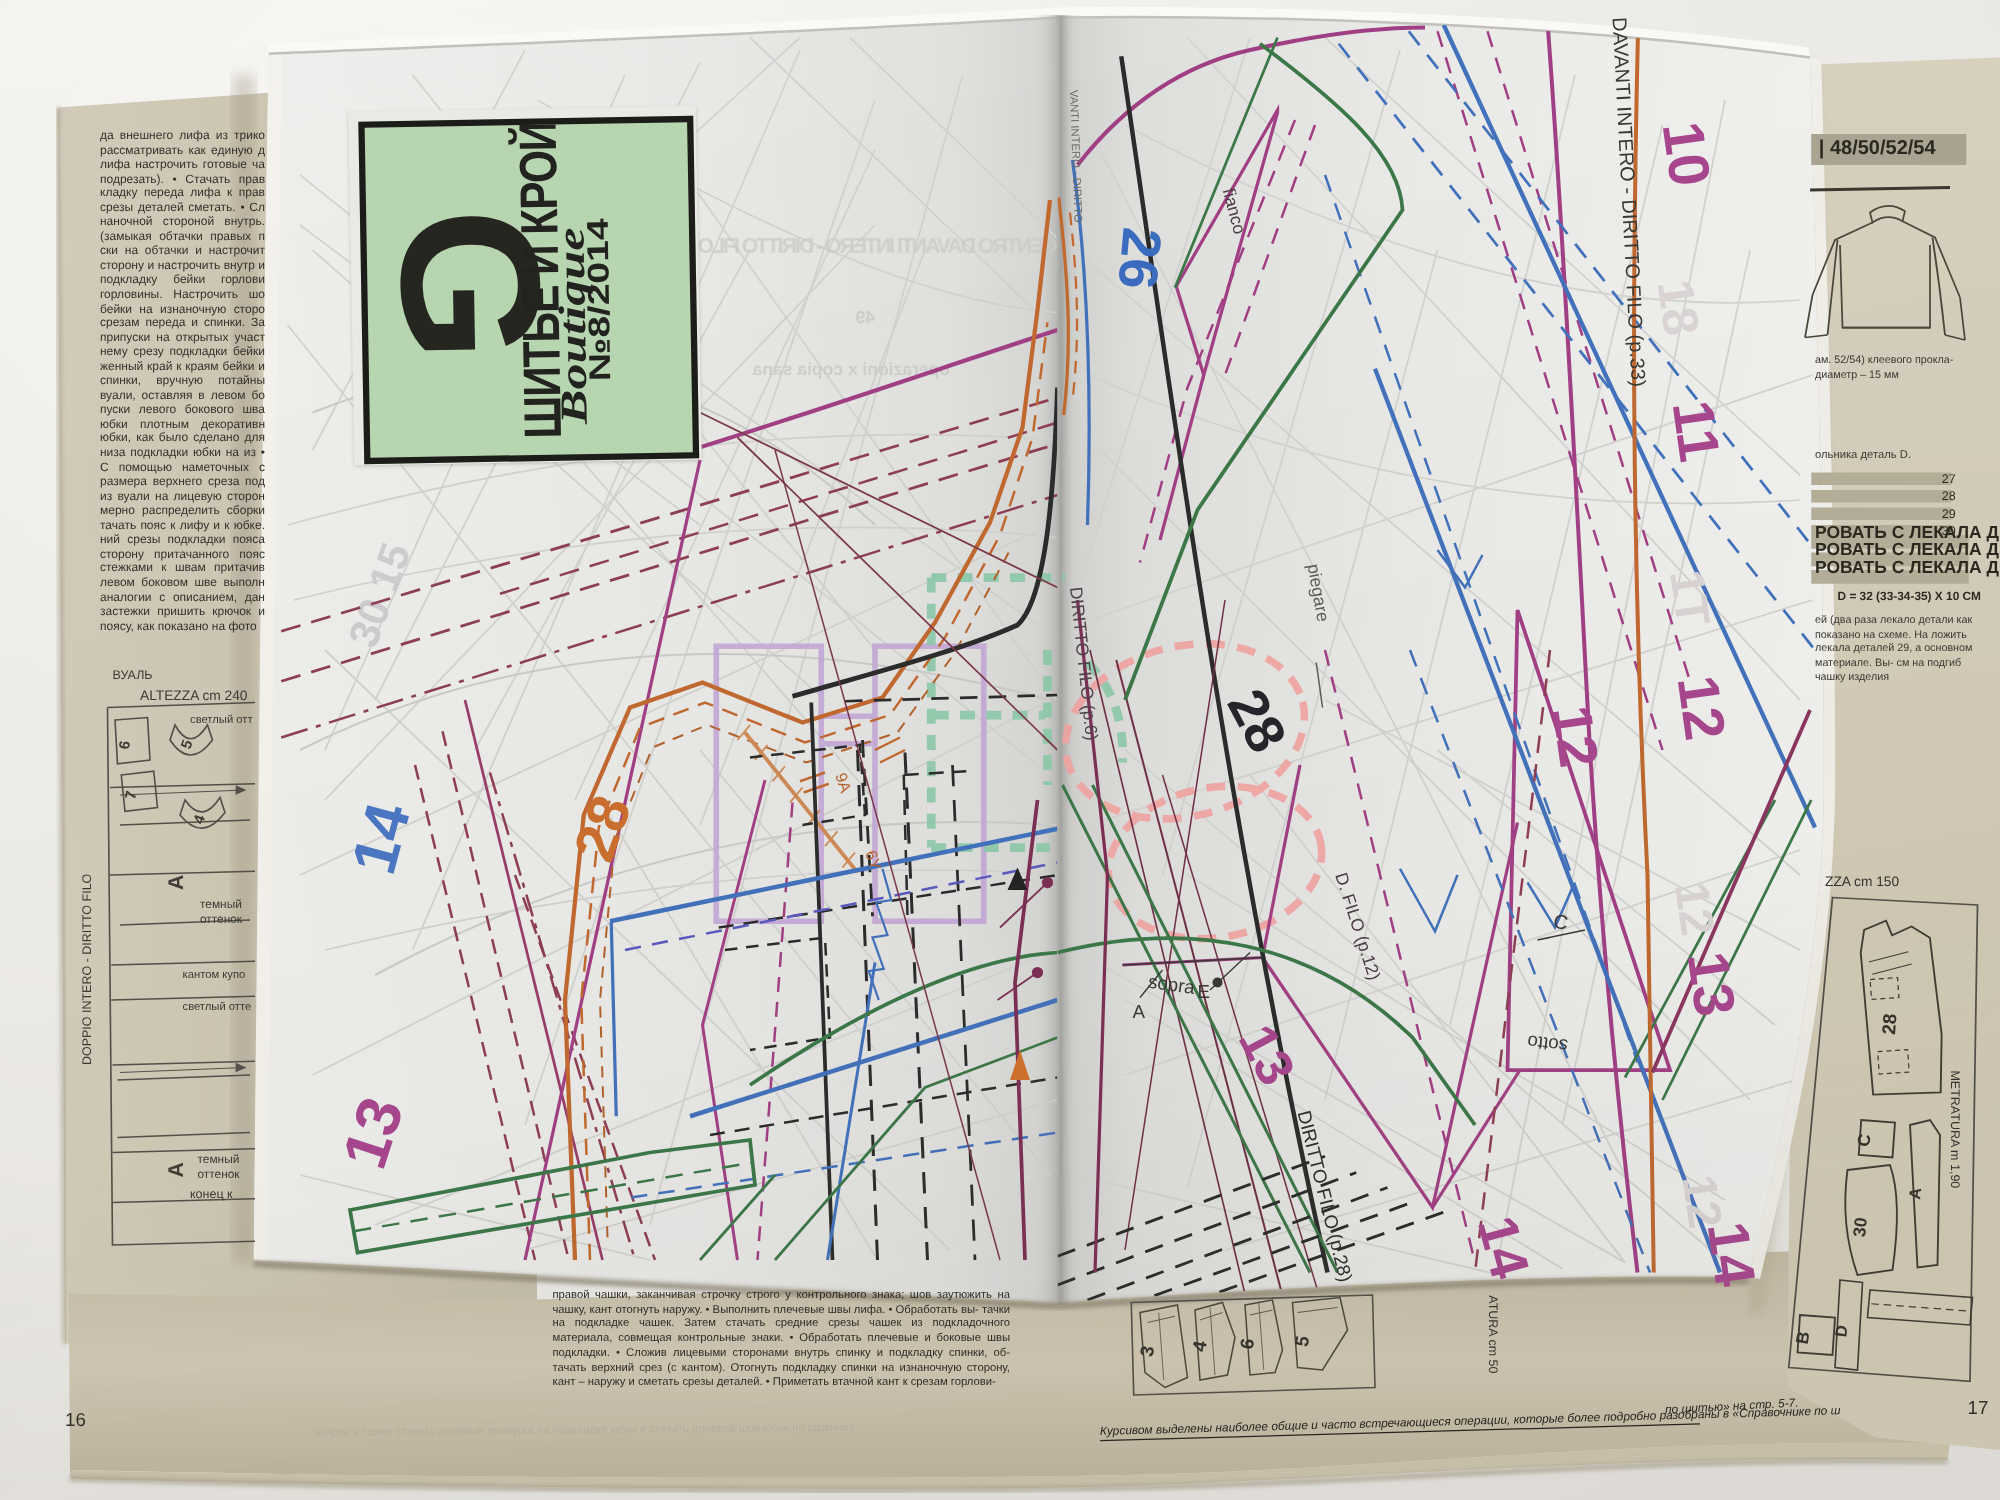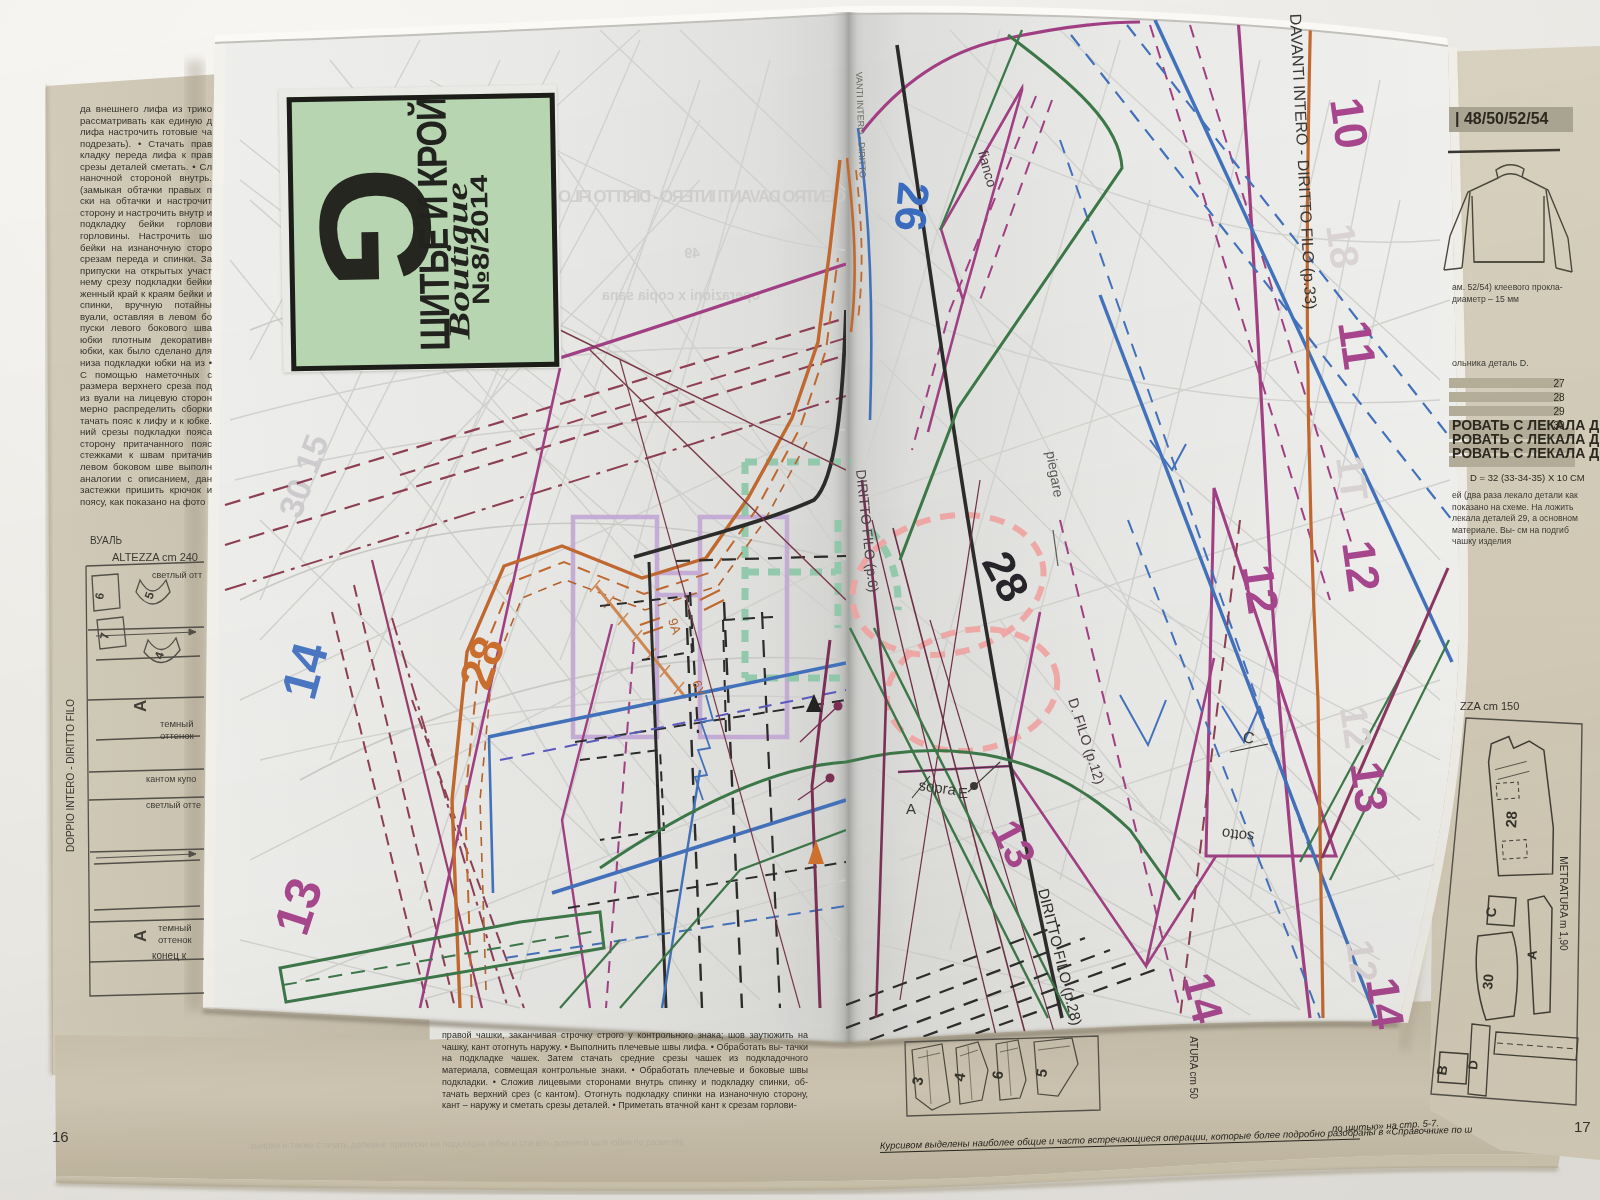--- a/index.html
+++ b/index.html
@@ -571,21 +571,21 @@
 <div class="t" style="left:1455px;top:110px;font-size:16px;font-weight:bold;color:#2b291f">| 48/50/52/54</div>
 
 <div class="t" style="left:1452px;top:282px;width:125px;font-size:8.6px;line-height:11.5px;color:#3b3933;white-space:normal">ам. 52/54) клеевого прокла- диаметр – 15 мм</div>
 
 <div class="t" style="left:1452px;top:358px;font-size:9px;color:#3b3933">ольника деталь D.</div>
 
 <div class="t" style="left:1550px;top:377px;font-size:10px;line-height:14px;color:#2b291f;text-align:center;width:18px">27<br>28<br>29<br>30</div>
 
 <div class="t" style="left:1452px;top:418px;font-size:14px;line-height:14px;font-weight:bold;color:#2b291f">РОВАТЬ С ЛЕКАЛА ДЕТАЛИ 28<br>РОВАТЬ С ЛЕКАЛА ДЕТАЛИ 28<br>РОВАТЬ С ЛЕКАЛА ДЕТАЛИ 28</div>
 
-<div class="t" style="left:1470px;top:472px;font-size:9.5px;font-weight:normal;color:#2b291f">D = 32 (33-34-35) Х 10 СМ</div>
+<div class="t" style="left:1470px;top:472px;font-size:9.5px;font-weight:bold;color:#2b291f">D = 32 (33-34-35) Х 10 СМ</div>
 
 <div class="t" style="left:1452px;top:490px;width:128px;font-size:8.6px;line-height:11.5px;color:#3b3933;white-space:normal">ей (два раза лекало детали как показано на схеме. На ложить лекала деталей 29, а основном материале. Вы- см на подгиб чашку изделия</div>
 
 
 <div class="t" style="left:1460px;top:700px;font-size:11px;color:#33312c">ZZA cm 150</div>
 
 <div class="t" style="left:1516px;top:898px;font-size:10px;color:#33312c;transform:rotate(90deg);transform-origin:center">METRATURA m 1,90</div>
 </div>
 
 </body></html>

